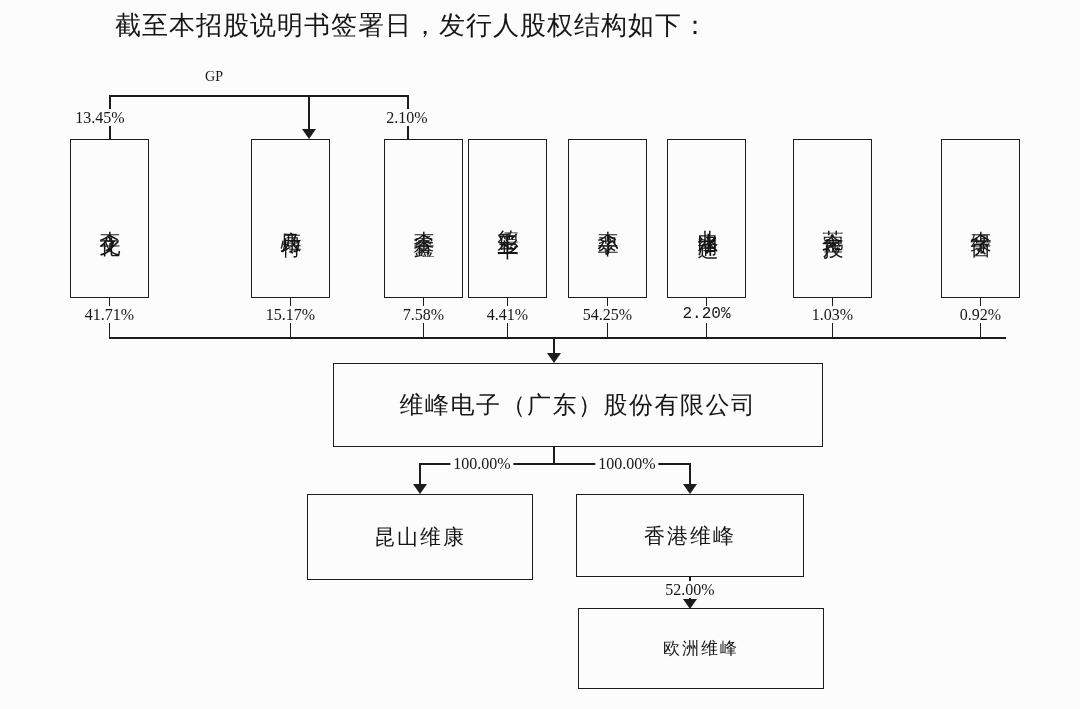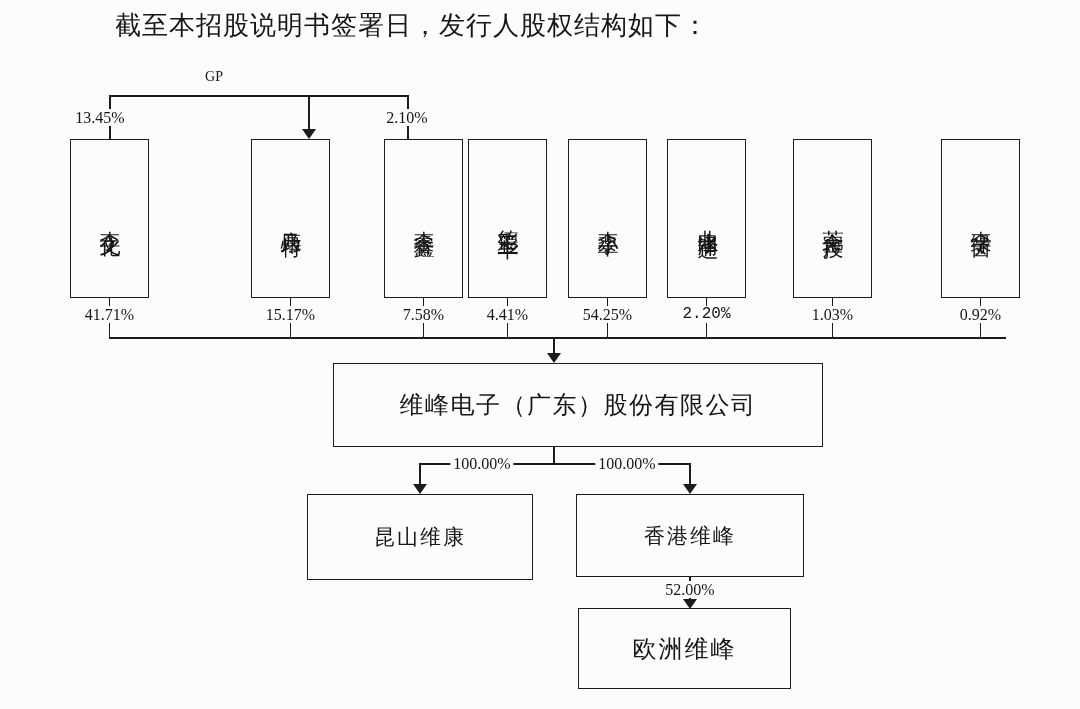--- a/index.html
+++ b/index.html
@@ -109,22 +109,22 @@
     letter-spacing:2px;
   }
   .hongkong{
     left:576px; top:494px;
     width:228px; height:83px;
     font-size:21px;
     letter-spacing:2px;
   }
   .europe{
     left:578px; top:608px;
-    width:213px; height:81px;
-    font-size:24px;
+    width:246px; height:81px;
+    font-size:17px;
     letter-spacing:2px;
   }
 </style>
 </head>
 <body>
 
 <div id="page">
 
   <div class="title">截至本招股说明书签署日，发行人股权结构如下：</div>
 

